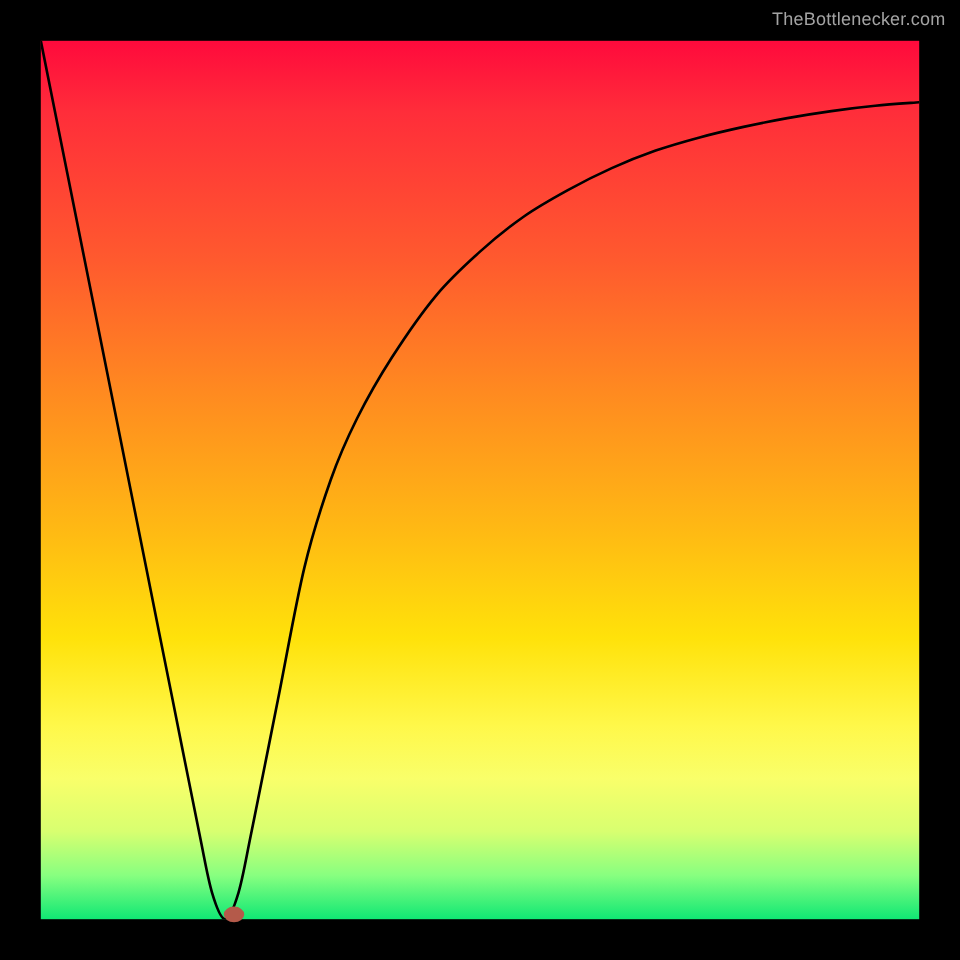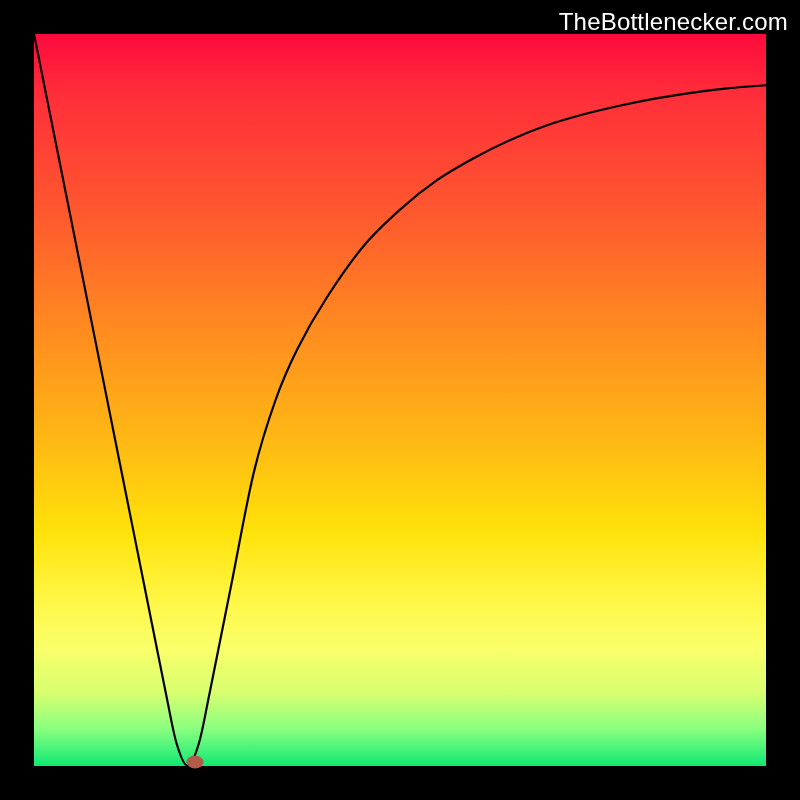--- a/index.html
+++ b/index.html
@@ -36,22 +36,22 @@
       #f9ff6a 84%,
       #d8ff70 90%,
       #88ff80 95%,
       #10e874 100%
     );
   }
   .watermark {
     position: absolute;
     top: 8px;
     right: 12px;
-    color: #ffffff;
-    font-size: 24px;
+    color: #a3a3a3;
+    font-size: 15px;
     letter-spacing: 0.2px;
     font-weight: 500;
     user-select: none;
   }
   svg.curve {
     position: absolute;
     left: 0;
     top: 0;
     width: 732px;
     height: 732px;

